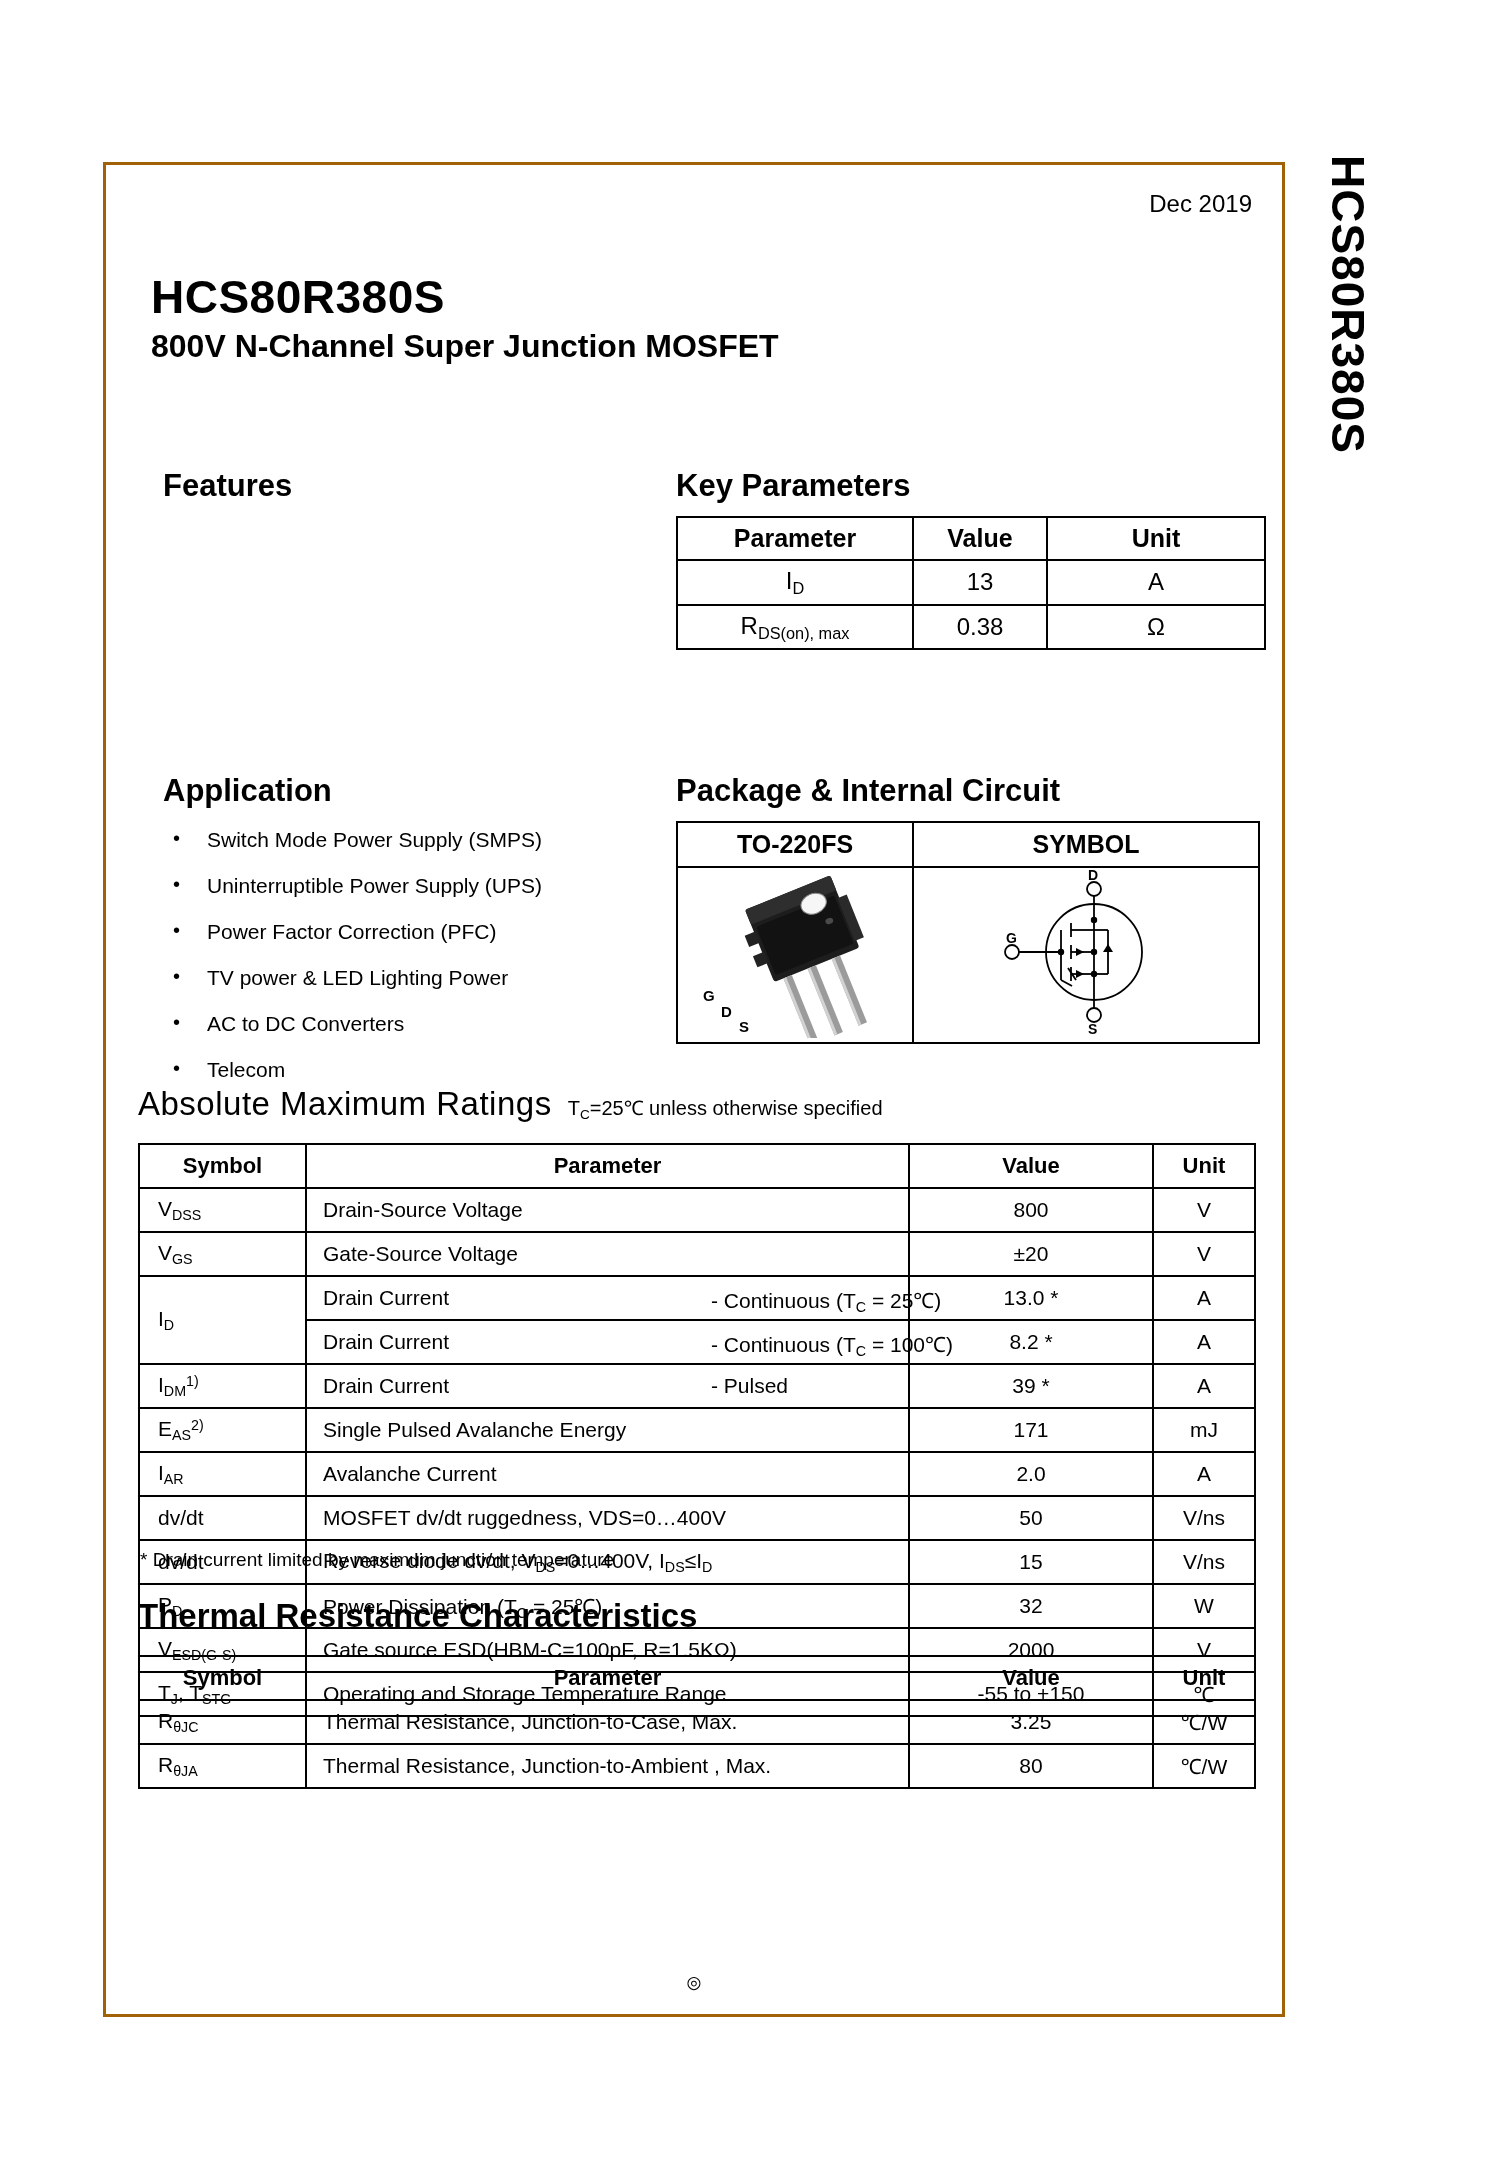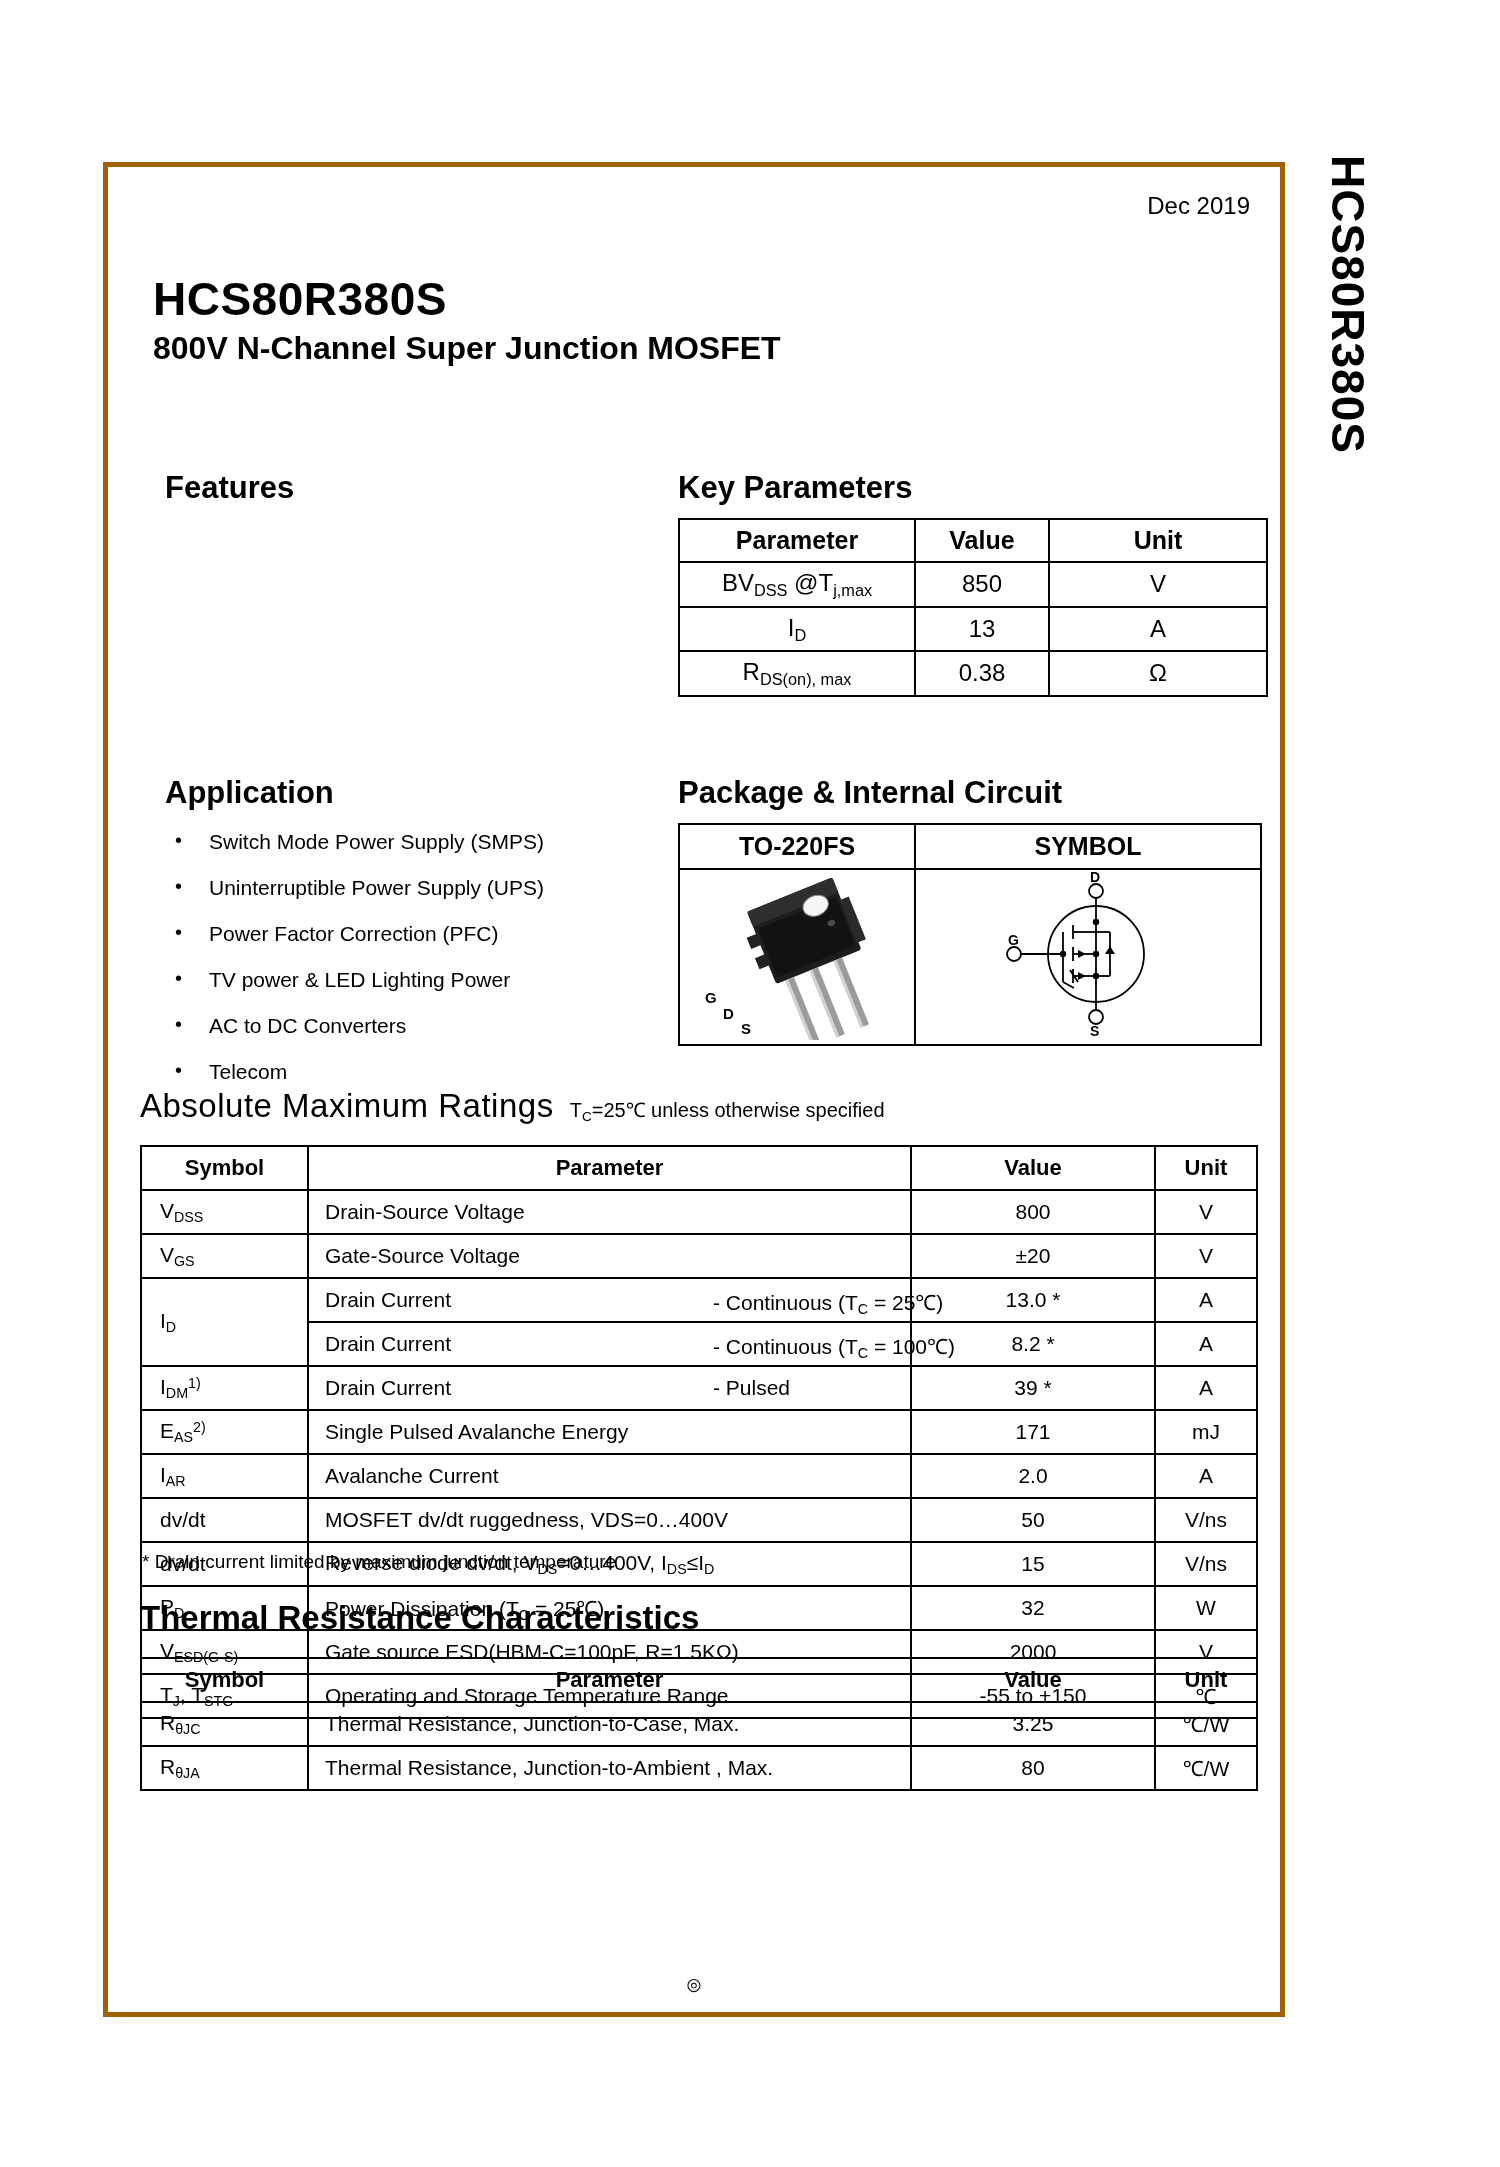--- a/index.html
+++ b/index.html
@@ -8,21 +8,21 @@
     background:#ffffff;
     font-family:"Liberation Sans", sans-serif;
     color:#000;
     position:relative;
     overflow:hidden;
   }
   .page{
     position:absolute;
     left:103px;top:162px;
     width:1182px;height:1855px;
-    border:5px solid #a16207;
+    border:3px solid #a16207;
     box-sizing:border-box;
   }
   .side-code{
     position:absolute;
     left:1318px; top:155px;
     width:60px; height:420px;
     font-size:46px; font-weight:bold;
     letter-spacing:1px;
     writing-mode:vertical-rl;
     text-orientation:mixed;
@@ -176,25 +176,20 @@
   </div>
 
   <div class="sec-key">
     <div class="h2">Key Parameters</div>
     <table class="kp">
       <tbody>
           <tr>
         <th class="c1">Parameter</th>
         <th class="c2">Value</th>
         <th class="c3">Unit</th>
-      </tr>
-      <tr>
-        <td><span>BV</span><sub>DSS</sub><span> @T</span><sub>j,max</sub></td>
-        <td>850</td>
-        <td>V</td>
       </tr>
       <tr>
         <td><span>I</span><sub>D</sub></td>
         <td>13</td>
         <td>A</td>
       </tr>
       <tr>
         <td><span>R</span><sub>DS(on), max</sub></td>
         <td>0.38</td>
         <td>Ω</td>

